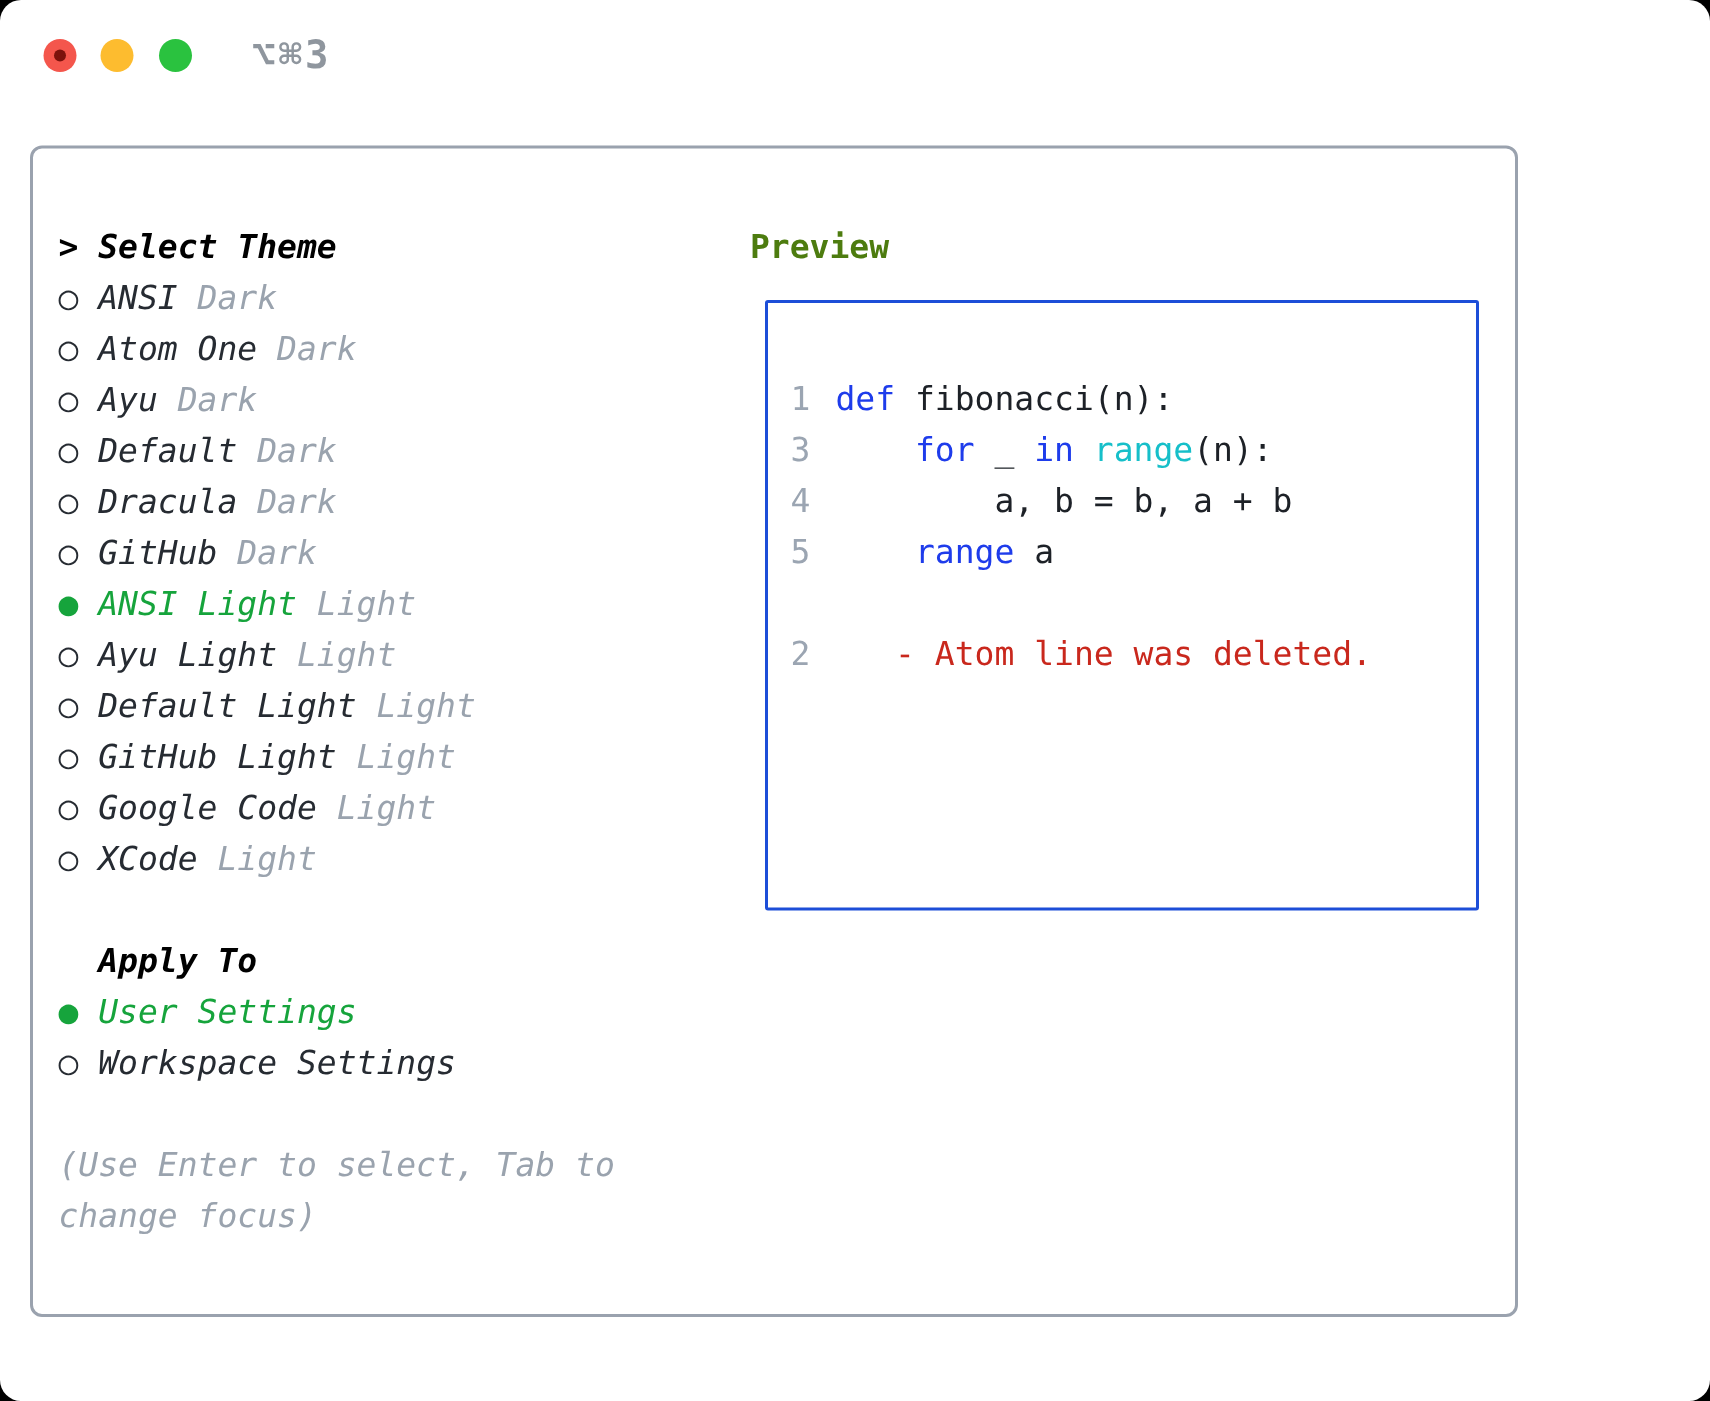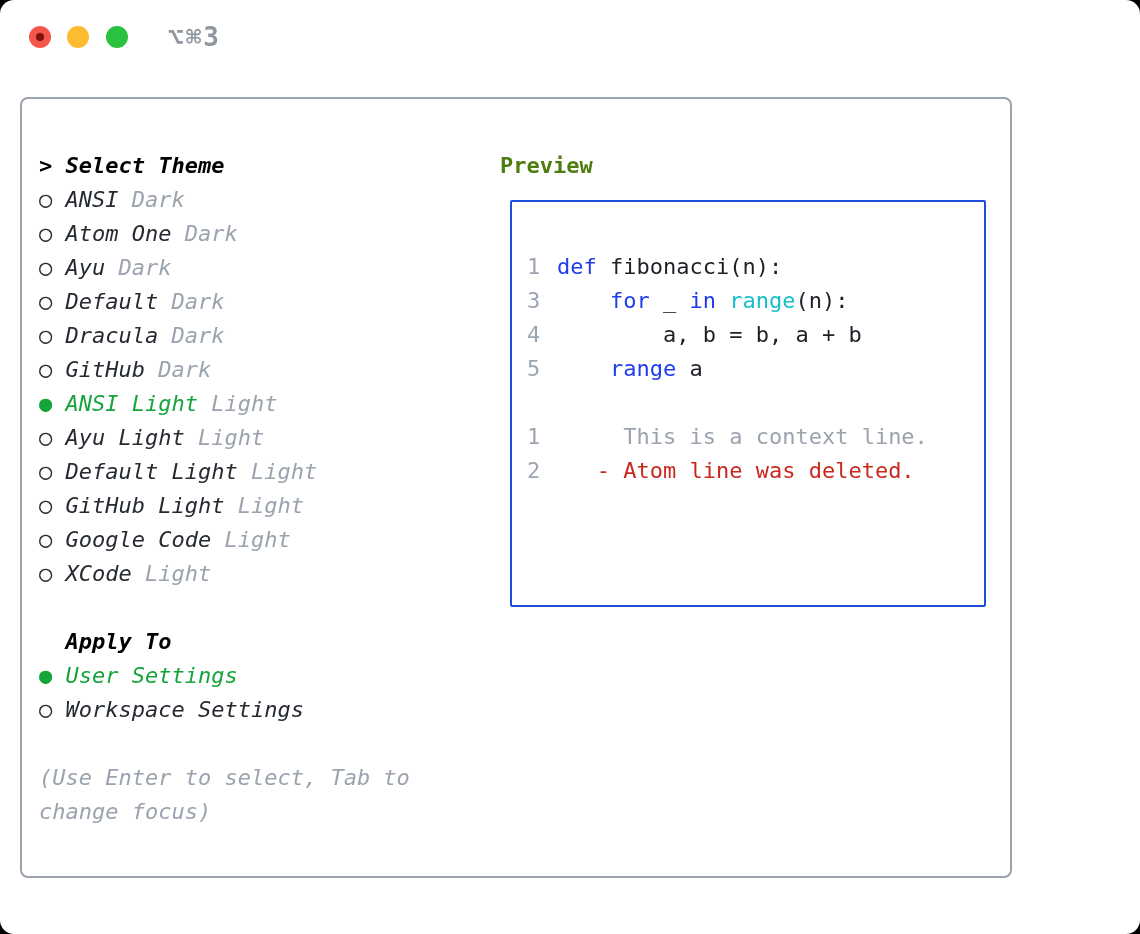--- a/index.html
+++ b/index.html
@@ -62,19 +62,18 @@
     <div class="left-col" id="left-col"><div class="row"><span class="marker" style="color: rgb(0, 0, 0); font-weight: bold;">&gt; </span><span style="color: rgb(0, 0, 0); font-weight: bold;">Select Theme</span></div><div class="row"><span class="marker" style="color: rgb(38, 43, 50);">○ </span><span style="color: rgb(38, 43, 50);">ANSI</span><span> </span><span style="color: rgb(154, 163, 174);">Dark</span></div><div class="row"><span class="marker" style="color: rgb(38, 43, 50);">○ </span><span style="color: rgb(38, 43, 50);">Atom One</span><span> </span><span style="color: rgb(154, 163, 174);">Dark</span></div><div class="row"><span class="marker" style="color: rgb(38, 43, 50);">○ </span><span style="color: rgb(38, 43, 50);">Ayu</span><span> </span><span style="color: rgb(154, 163, 174);">Dark</span></div><div class="row"><span class="marker" style="color: rgb(38, 43, 50);">○ </span><span style="color: rgb(38, 43, 50);">Default</span><span> </span><span style="color: rgb(154, 163, 174);">Dark</span></div><div class="row"><span class="marker" style="color: rgb(38, 43, 50);">○ </span><span style="color: rgb(38, 43, 50);">Dracula</span><span> </span><span style="color: rgb(154, 163, 174);">Dark</span></div><div class="row"><span class="marker" style="color: rgb(38, 43, 50);">○ </span><span style="color: rgb(38, 43, 50);">GitHub</span><span> </span><span style="color: rgb(154, 163, 174);">Dark</span></div><div class="row"><span class="marker" style="color: rgb(22, 164, 60);">● </span><span style="color: rgb(22, 164, 60);">ANSI Light</span><span> </span><span style="color: rgb(154, 163, 174);">Light</span></div><div class="row"><span class="marker" style="color: rgb(38, 43, 50);">○ </span><span style="color: rgb(38, 43, 50);">Ayu Light</span><span> </span><span style="color: rgb(154, 163, 174);">Light</span></div><div class="row"><span class="marker" style="color: rgb(38, 43, 50);">○ </span><span style="color: rgb(38, 43, 50);">Default Light</span><span> </span><span style="color: rgb(154, 163, 174);">Light</span></div><div class="row"><span class="marker" style="color: rgb(38, 43, 50);">○ </span><span style="color: rgb(38, 43, 50);">GitHub Light</span><span> </span><span style="color: rgb(154, 163, 174);">Light</span></div><div class="row"><span class="marker" style="color: rgb(38, 43, 50);">○ </span><span style="color: rgb(38, 43, 50);">Google Code</span><span> </span><span style="color: rgb(154, 163, 174);">Light</span></div><div class="row"><span class="marker" style="color: rgb(38, 43, 50);">○ </span><span style="color: rgb(38, 43, 50);">XCode</span><span> </span><span style="color: rgb(154, 163, 174);">Light</span></div><div class="row"></div><div class="row"><span class="marker">  </span><span style="color: rgb(0, 0, 0); font-weight: bold;">Apply To</span></div><div class="row"><span class="marker" style="color: rgb(22, 164, 60);">● </span><span style="color: rgb(22, 164, 60);">User Settings</span></div><div class="row"><span class="marker" style="color: rgb(38, 43, 50);">○ </span><span style="color: rgb(38, 43, 50);">Workspace Settings</span></div><div class="row"></div><div class="row"><span style="color: rgb(154, 163, 174);">(Use Enter to select, Tab to</span></div><div class="row"><span style="color: rgb(154, 163, 174);">change focus)</span></div></div>
 
     <div class="preview-title" style="color: #4d7c0f;">Preview</div>
 
     <div class="preview-box" id="preview-box">
         <div class="pline"><span class="ln" style="color: rgb(155, 165, 178);">1</span><span style="color: rgb(30, 60, 235);">def</span><span style="color: rgb(29, 33, 39);"> fibonacci(n):</span></div>
         <div class="pline"><span class="ln" style="color: rgb(155, 165, 178);">3</span><span style="color: rgb(29, 33, 39);">    </span><span style="color: rgb(30, 60, 235);">for</span><span style="color: rgb(29, 33, 39);"> _ </span><span style="color: rgb(30, 60, 235);">in</span><span style="color: rgb(29, 33, 39);"> </span><span style="color: rgb(22, 191, 201);">range</span><span style="color: rgb(29, 33, 39);">(n):</span></div>
         <div class="pline"><span class="ln" style="color: rgb(155, 165, 178);">4</span><span style="color: rgb(29, 33, 39);">        a, b = b, a + b</span></div>
         <div class="pline"><span class="ln" style="color: rgb(155, 165, 178);">5</span><span style="color: rgb(29, 33, 39);">    </span><span style="color: rgb(30, 60, 235);">range</span><span style="color: rgb(29, 33, 39);"> a</span></div>
         <div class="pline"><span class="ln" style="color: rgb(155, 165, 178);"></span></div>
-        <div class="pline"><span class="ln" style="color: rgb(155, 165, 178);">1</span><span style="color: rgb(154, 163, 174);">     This is a context line.</span></div>
         <div class="pline"><span class="ln" style="color: rgb(155, 165, 178);">2</span><span style="color: rgb(201, 40, 29);">   - Atom line was deleted.</span></div>
       </div>
 
   </div>
 
 </div>
 
 </body></html>

